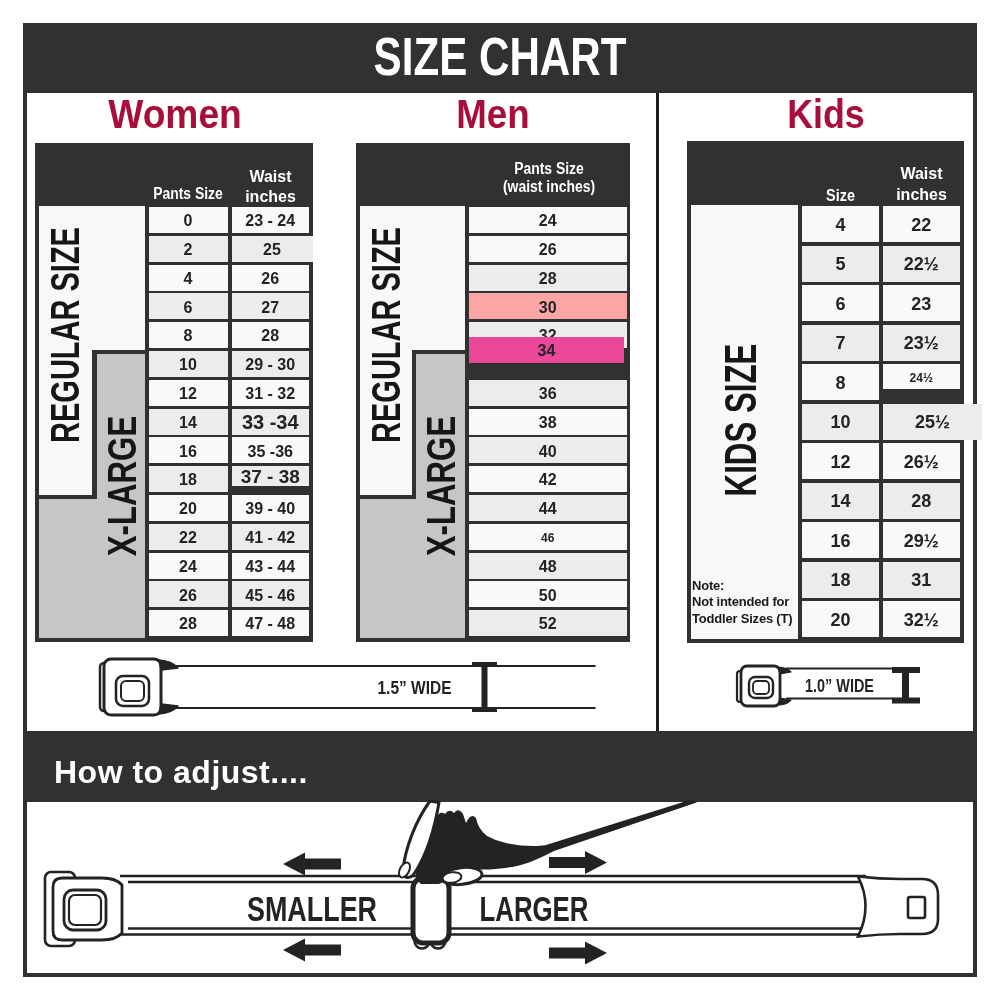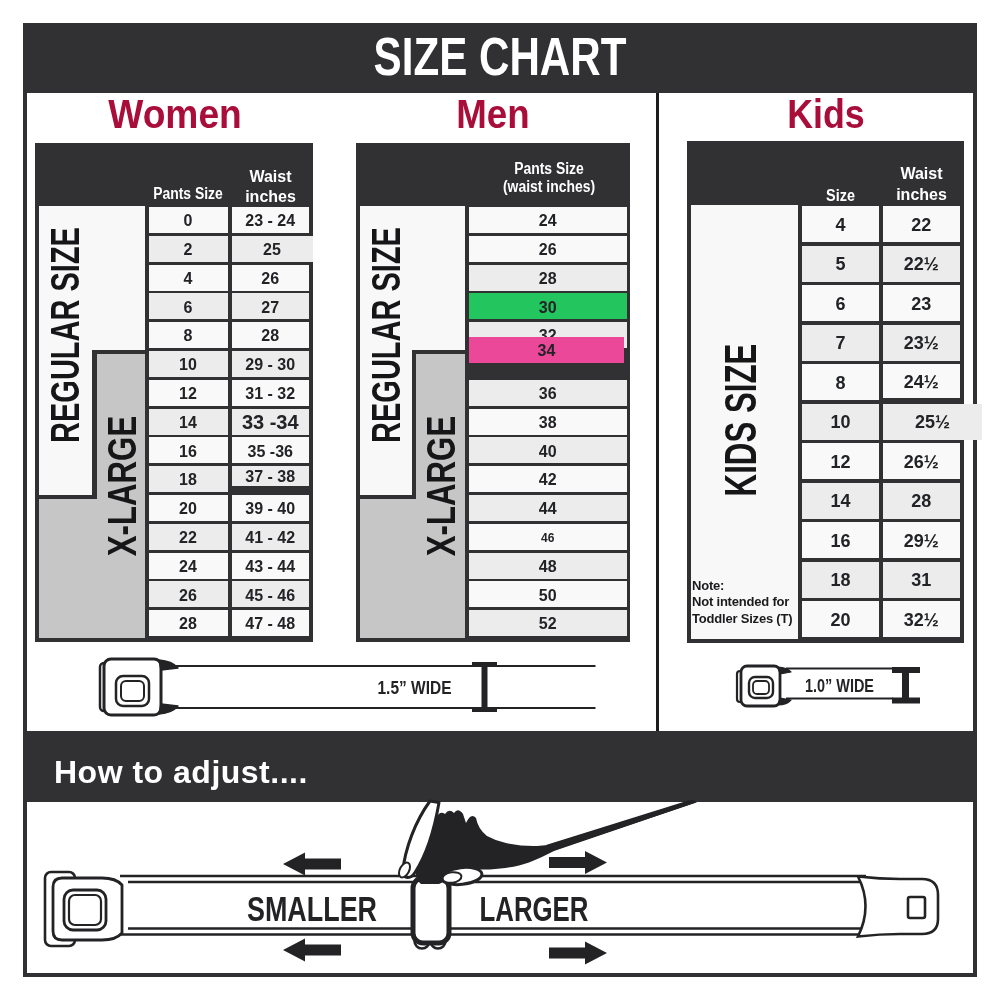--- a/index.html
+++ b/index.html
@@ -66,21 +66,21 @@
 <div class="cell" style="left:148.5px;top:379.7px;width:79.0px;height:26.0px;background:#f9f9f9;font-size:16px">12</div>
 <div class="cell" style="left:231.5px;top:379.7px;width:77.5px;height:26.0px;background:#f9f9f9;font-size:16px">31 - 32</div>
 
 <div class="cell" style="left:148.5px;top:408.5px;width:79.0px;height:26.0px;background:#ececec;font-size:16px">14</div>
 <div class="cell" style="left:231.5px;top:408.5px;width:77.5px;height:26.0px;background:#ececec;font-size:20px">33 -34</div>
 
 <div class="cell" style="left:148.5px;top:437.3px;width:79.0px;height:26.0px;background:#f9f9f9;font-size:16px">16</div>
 <div class="cell" style="left:231.5px;top:437.3px;width:77.5px;height:26.0px;background:#f9f9f9;font-size:16px">35 -36</div>
 
 <div class="cell" style="left:148.5px;top:466.1px;width:79.0px;height:26.0px;background:#ececec;font-size:16px">18</div>
-<div class="cell" style="left:231.5px;top:466.1px;width:77.5px;height:20px;background:#ececec;font-size:16px">37 - 38</div>
+<div class="cell" style="left:231.5px;top:466.1px;width:77.5px;height:20px;background:#ececec;font-size:19px">37 - 38</div>
 
 <div class="cell" style="left:148.5px;top:494.9px;width:79.0px;height:26.0px;background:#f9f9f9;font-size:16px">20</div>
 <div class="cell" style="left:231.5px;top:494.9px;width:77.5px;height:26.0px;background:#f9f9f9;font-size:16px">39 - 40</div>
 
 <div class="cell" style="left:148.5px;top:523.7px;width:79.0px;height:26.0px;background:#ececec;font-size:16px">22</div>
 <div class="cell" style="left:231.5px;top:523.7px;width:77.5px;height:26.0px;background:#ececec;font-size:16px">41 - 42</div>
 
 <div class="cell" style="left:148.5px;top:552.5px;width:79.0px;height:26.0px;background:#f9f9f9;font-size:16px">24</div>
 <div class="cell" style="left:231.5px;top:552.5px;width:77.5px;height:26.0px;background:#f9f9f9;font-size:16px">43 - 44</div>
 
@@ -103,21 +103,21 @@
 <div class="vlab" style="left:440.5px;top:486px;font-size:40px;--sx:0.78">X-LARGE</div>
 
 <div class="hwt" style="left:467px;top:159.9px;width:164px;line-height:18px;transform:scaleX(0.87)">Pants Size<br>(waist inches)</div>
 
 <div class="cell" style="left:469.0px;top:206.9px;width:157.5px;height:26.0px;background:#f9f9f9;font-size:16px">24</div>
 
 <div class="cell" style="left:469.0px;top:235.7px;width:157.5px;height:26.0px;background:#f9f9f9;font-size:16px">26</div>
 
 <div class="cell" style="left:469.0px;top:264.5px;width:157.5px;height:26.0px;background:#ececec;font-size:16px">28</div>
 
-<div class="cell" style="left:469.0px;top:293.3px;width:157.5px;height:26.0px;background:#22c55e;font-size:16px">30</div>
+<div class="cell" style="left:469.0px;top:293.3px;width:157.5px;height:26.0px;background:#fca5a5;font-size:16px">30</div>
 
 <div class="cell" style="left:469.0px;top:322.1px;width:157.5px;height:26.0px;background:#ececec;font-size:16px">32</div>
 
 <div class="cell" style="left:469.0px;top:337px;width:155px;height:26.0px;background:#ec4899;font-size:16px">34</div>
 
 <div class="cell" style="left:469.0px;top:379.7px;width:157.5px;height:26.0px;background:#ececec;font-size:16px">36</div>
 
 <div class="cell" style="left:469.0px;top:408.5px;width:157.5px;height:26.0px;background:#f9f9f9;font-size:16px">38</div>
 
 <div class="cell" style="left:469.0px;top:437.3px;width:157.5px;height:26.0px;background:#ececec;font-size:16px">40</div>
@@ -150,21 +150,21 @@
 <div class="cell" style="left:802.0px;top:245.6px;width:77.0px;height:36.3px;background:#ececec;font-size:18px">5</div>
 <div class="cell" style="left:883.0px;top:245.6px;width:76.5px;height:36.3px;background:#ececec;font-size:18px">22½</div>
 
 <div class="cell" style="left:802.0px;top:285.1px;width:77.0px;height:36.3px;background:#f9f9f9;font-size:18px">6</div>
 <div class="cell" style="left:883.0px;top:285.1px;width:76.5px;height:36.3px;background:#f9f9f9;font-size:18px">23</div>
 
 <div class="cell" style="left:802.0px;top:324.6px;width:77.0px;height:36.3px;background:#ececec;font-size:18px">7</div>
 <div class="cell" style="left:883.0px;top:324.6px;width:76.5px;height:36.3px;background:#ececec;font-size:18px">23½</div>
 
 <div class="cell" style="left:802.0px;top:364.1px;width:77.0px;height:36.3px;background:#f9f9f9;font-size:18px">8</div>
-<div class="cell" style="left:883.0px;top:364.1px;width:76.5px;height:34px;background:#f9f9f9;font-size:18px">24½</div>
+<div class="cell" style="left:883.0px;top:364.1px;width:76.5px;height:25px;background:#f9f9f9;font-size:12px">24½</div>
 
 <div class="cell" style="left:802.0px;top:403.6px;width:77.0px;height:36.3px;background:#ececec;font-size:18px">10</div>
 <div class="cell" style="left:883.0px;top:403.6px;width:99px;height:36.3px;background:#ececec;font-size:18px">25½</div>
 
 <div class="cell" style="left:802.0px;top:443.1px;width:77.0px;height:36.3px;background:#f9f9f9;font-size:18px">12</div>
 <div class="cell" style="left:883.0px;top:443.1px;width:76.5px;height:36.3px;background:#f9f9f9;font-size:18px">26½</div>
 
 <div class="cell" style="left:802.0px;top:482.6px;width:77.0px;height:36.3px;background:#ececec;font-size:18px">14</div>
 <div class="cell" style="left:883.0px;top:482.6px;width:76.5px;height:36.3px;background:#ececec;font-size:18px">28</div>
 

